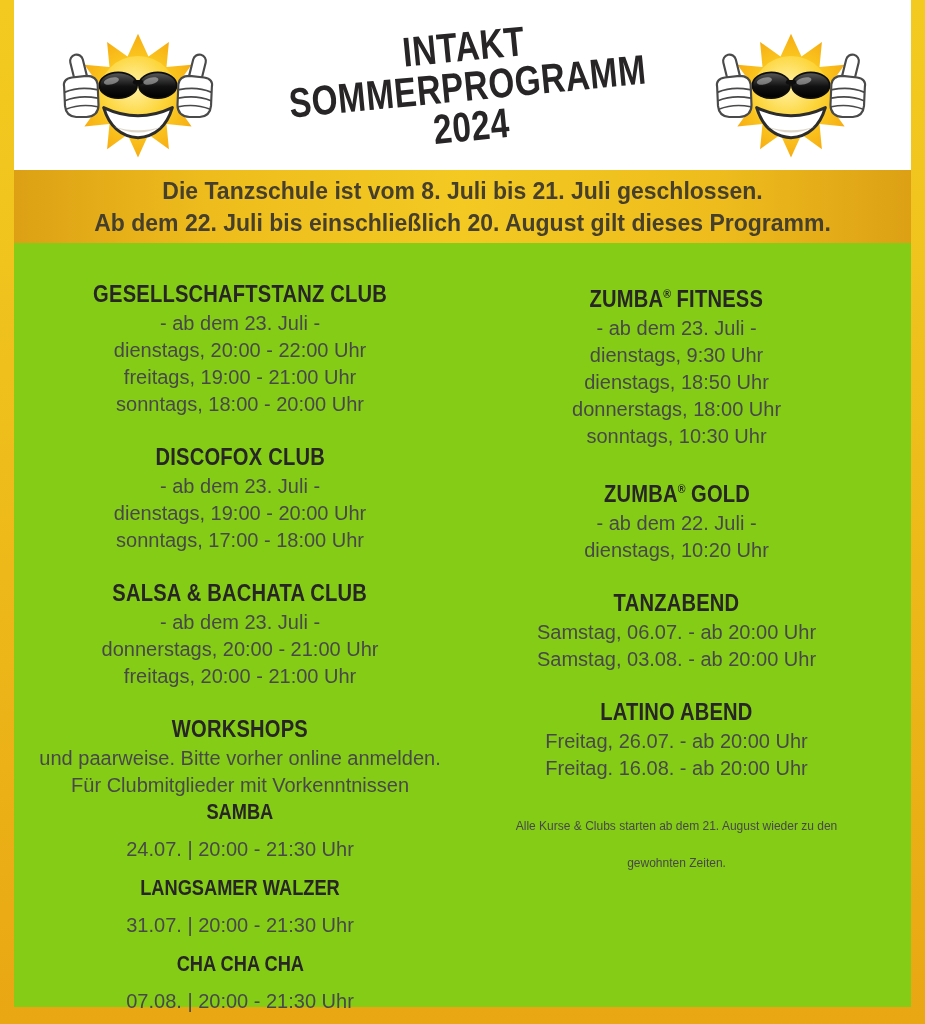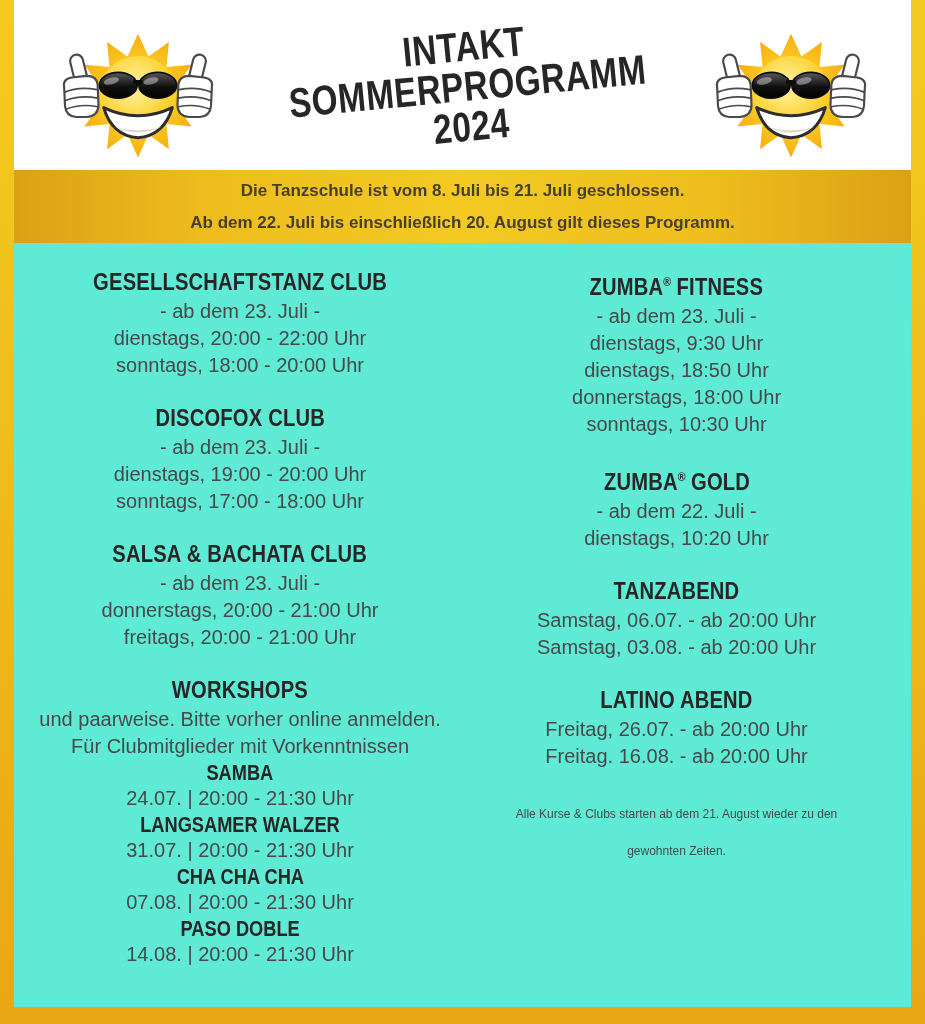--- a/index.html
+++ b/index.html
@@ -24,42 +24,42 @@
     transform:rotate(-5.5deg);
     color:#272525;font-weight:700;letter-spacing:.5px;
   }
   .title-line{display:block;font-size:34px;line-height:40px;transform:scale(.98,1.22);}
 
   
   .banner{
     margin:0 14px;height:73px;
     background:linear-gradient(90deg,#dda015 0%,#eebd1d 22%,#f3c922 50%,#eebd1d 78%,#dda015 100%);
     display:flex;flex-direction:column;align-items:center;justify-content:center;
-    color:#453f2c;font-weight:700;font-size:17px;line-height:32px;text-align:center;
+    color:#453f2c;font-weight:700;font-size:23px;line-height:32px;text-align:center;
   }
 
   
   .content-panel{
-    margin:0 14px;height:764px;background:#5eead4;box-sizing:border-box;
-    padding-top:26px;display:flex;
+    margin:0 14px;height:764px;background:#84cc16;box-sizing:border-box;
+    padding-top:38px;display:flex;
   }
   .col{text-align:center;color:#48484a;}
   .col.left{width:50.4%;}
   .col.right{width:49.6%;box-sizing:border-box;padding-right:24px;}
 
   .section{margin-bottom:26px;}
   .sec-title{margin:0 0 3px 0;font-size:21px;line-height:26px;color:#272525;}
   .sec-title .tt{display:inline-block;font-weight:700;letter-spacing:.2px;transform:scale(.96,1.14);}
   .reg{font-size:11px;vertical-align:super;font-weight:700;}
   .tt-rest{margin-left:.26em;}
   .line{margin:0;font-size:20px;line-height:27px;}
 
   .ws-item-name{margin:0;font-size:19px;line-height:25px;color:#272525;text-align:center;}
   .ws-item-name .tt{display:inline-block;font-weight:700;transform:scale(.96,1.12);}
-  .ws-item-time{margin:0;font-size:20px;line-height:27px;}
+  .ws-item-time{margin:12px;font-size:20px;line-height:27px;}
 
   .closing-note{margin:4px auto 0 auto;max-width:380px;font-size:12px;line-height:37px;}
 </style>
 </head>
 <body>
 
 <div class="frame">
 
   <div class="header-band">
     <div class="sun-wrap left">
@@ -122,20 +122,21 @@
   </div>
 
   <div class="content-panel">
 
     <div class="col left">
 
       <section class="section">
         <h2 class="sec-title"><span class="tt">GESELLSCHAFTSTANZ CLUB</span></h2>
         <p class="line">- ab dem 23. Juli -</p>
         <p class="line">dienstags, 20:00 - 22:00 Uhr</p>
+        <p class="line">freitags, 19:00 - 21:00 Uhr</p>
         <p class="line">sonntags, 18:00 - 20:00 Uhr</p>
       </section>
 
       <section class="section">
         <h2 class="sec-title"><span class="tt">DISCOFOX CLUB</span></h2>
         <p class="line">- ab dem 23. Juli -</p>
         <p class="line">dienstags, 19:00 - 20:00 Uhr</p>
         <p class="line">sonntags, 17:00 - 18:00 Uhr</p>
       </section>
 

